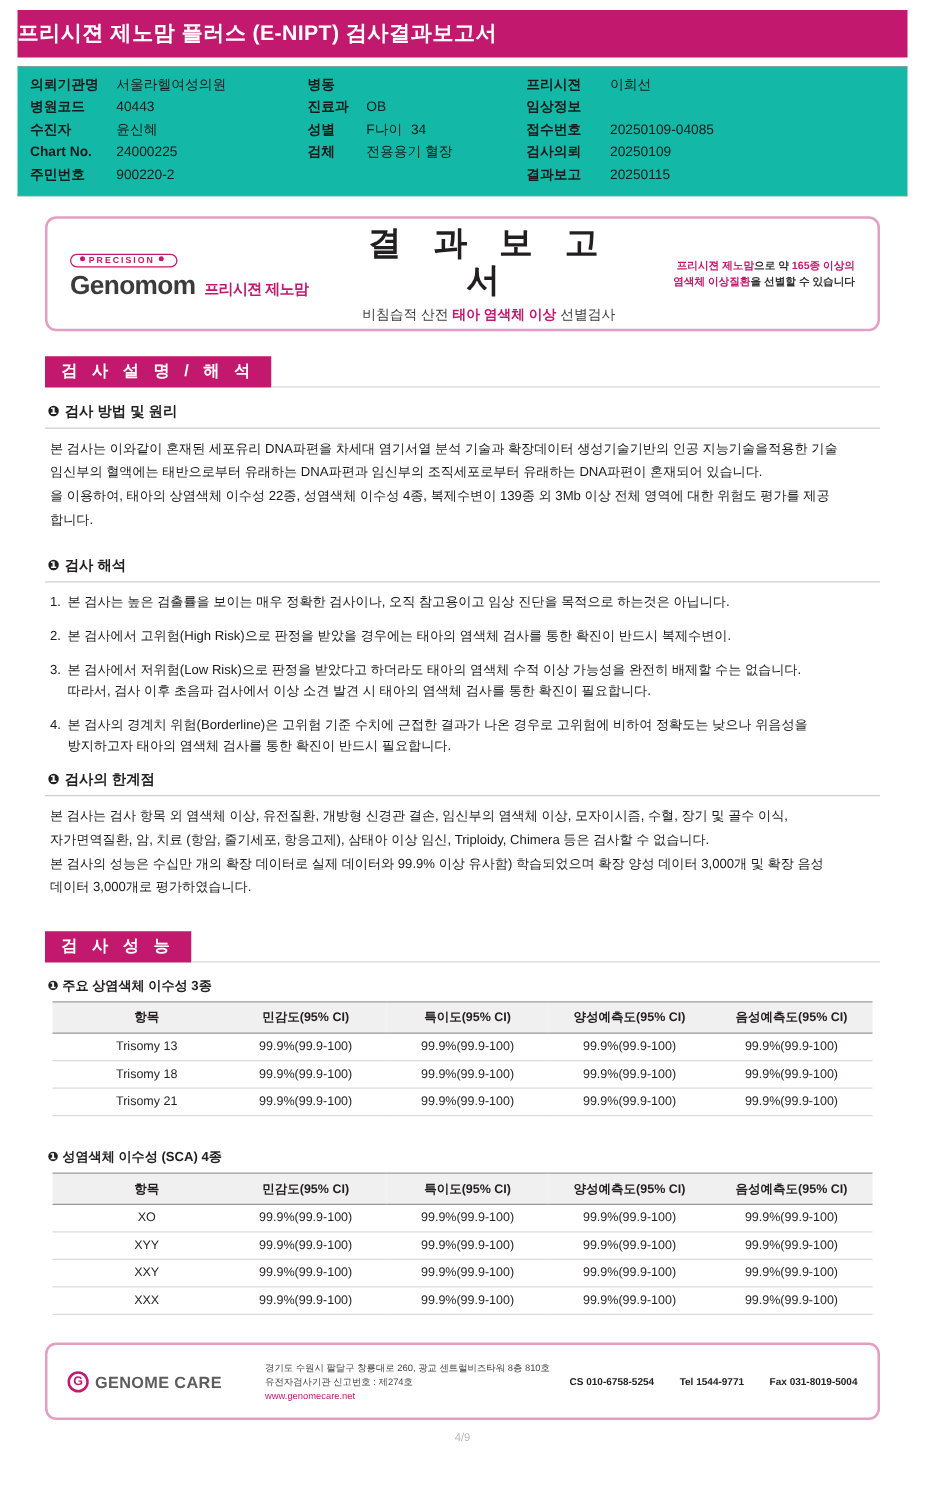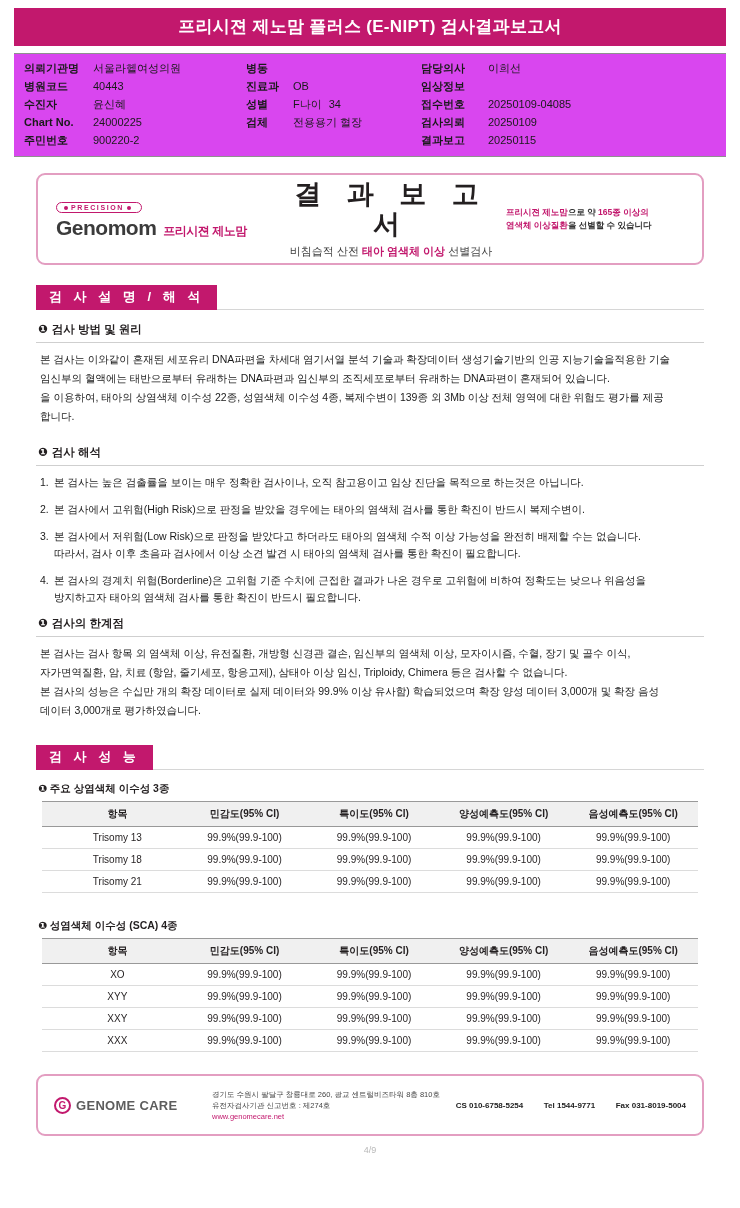--- a/index.html
+++ b/index.html
@@ -13,33 +13,32 @@
     min-height: 1208px;
     position: relative;
     color: #231f20;
   }
 
   
   .title-bar {
     margin: 8px 14px 0 14px;
     background: #c2186d;
     color: #ffffff;
-    text-align: center;
     font-size: 17px;
     font-weight: bold;
     letter-spacing: .3px;
     padding: 7px 0 8px 0;
   }
 
   
   .info-box {
     margin: 7px 14px 0 14px;
     border-top: 1px solid #8f8f8f;
     border-bottom: 1px solid #8f8f8f;
-    background: #d946ef;
+    background: #14b8a6;
     padding: 7px 10px 8px 10px;
     display: flex;
     font-size: 11px;
   }
   .info-col { display: flex; flex-direction: column; gap: 3px; }
   .info-col.c1 { width: 222px; }
   .info-col.c2 { width: 175px; }
   .info-col.c3 { flex: 1; }
   .info-row { display: flex; align-items: baseline; line-height: 15px; }
   .lbl { font-weight: bold; color: #1a1a1a; }
@@ -83,21 +82,21 @@
   .logo-center { flex: 1; text-align: center; }
   .report-title {
     font-size: 27px;
     font-weight: bold;
     letter-spacing: 9px;
     color: #231f20;
     line-height: 30px;
   }
   .report-sub { font-size: 11px; color: #3b3b3b; margin-top: 5px; }
   .report-sub .hl { color: #c2186d; font-weight: bold; }
-  .logo-right { width: 178px; text-align: left; font-size: 8.5px; line-height: 13px; font-weight: bold; color: #333; }
+  .logo-right { width: 178px; text-align: right; font-size: 8.5px; line-height: 13px; font-weight: bold; color: #333; }
   .logo-right .hl { color: #c2186d; }
 
   
   .section { margin: 20px 36px 0 36px; }
   .sec-head {
     display: inline-block;
     background: #c2186d;
     color: #fff;
     font-size: 13px;
     font-weight: bold;
@@ -231,21 +230,21 @@
       <span class="val">34</span>
     </div>
     <div class="info-row">
       <span class="lbl">검체</span>
       <span class="val">전용용기 혈장</span>
     </div>
   </div>
 
   <div class="info-col c3">
     <div class="info-row">
-      <span class="lbl">담당의사</span>
+      <span class="lbl">프리시젼</span>
       <span class="val">이희선</span>
     </div>
     <div class="info-row">
       <span class="lbl">임상정보</span>
       <span class="val"></span>
     </div>
     <div class="info-row">
       <span class="lbl">접수번호</span>
       <span class="val">20250109-04085</span>
     </div>

